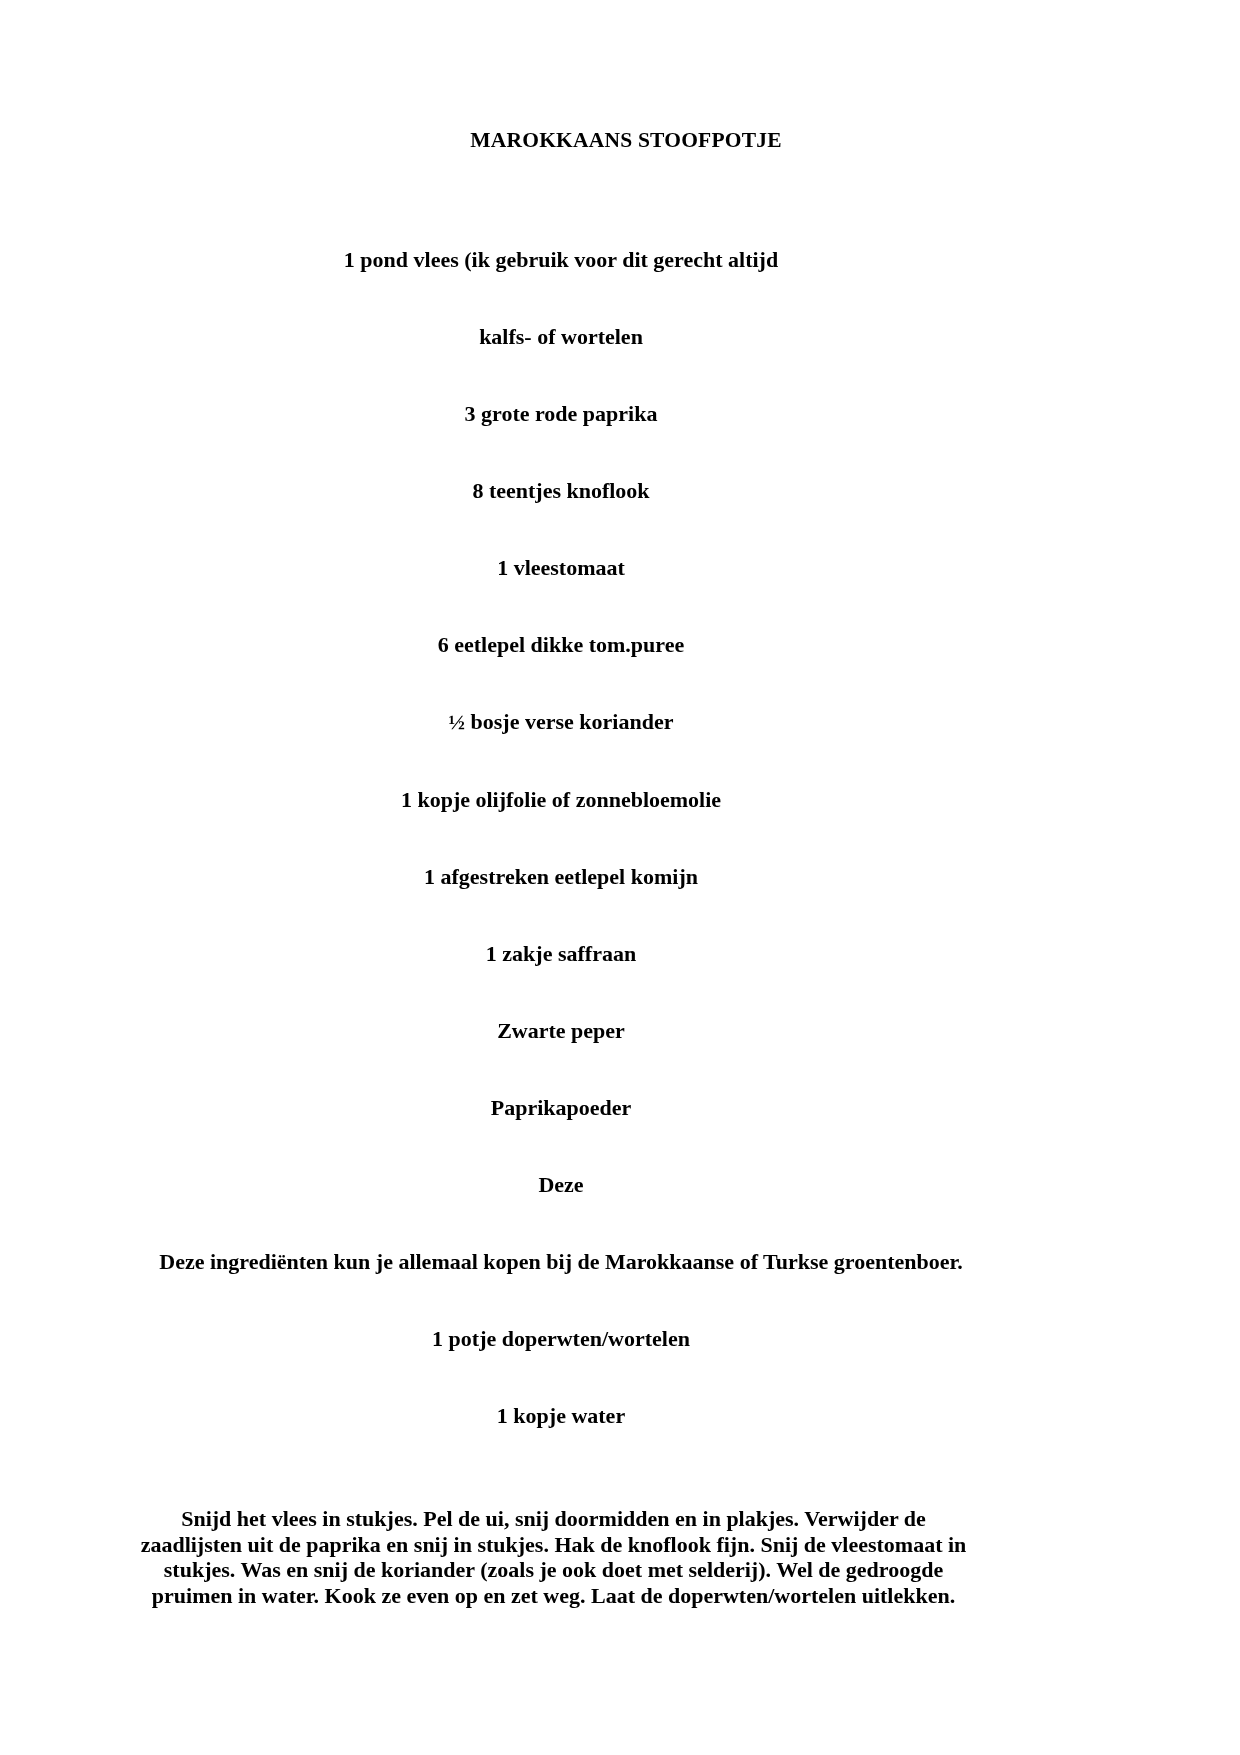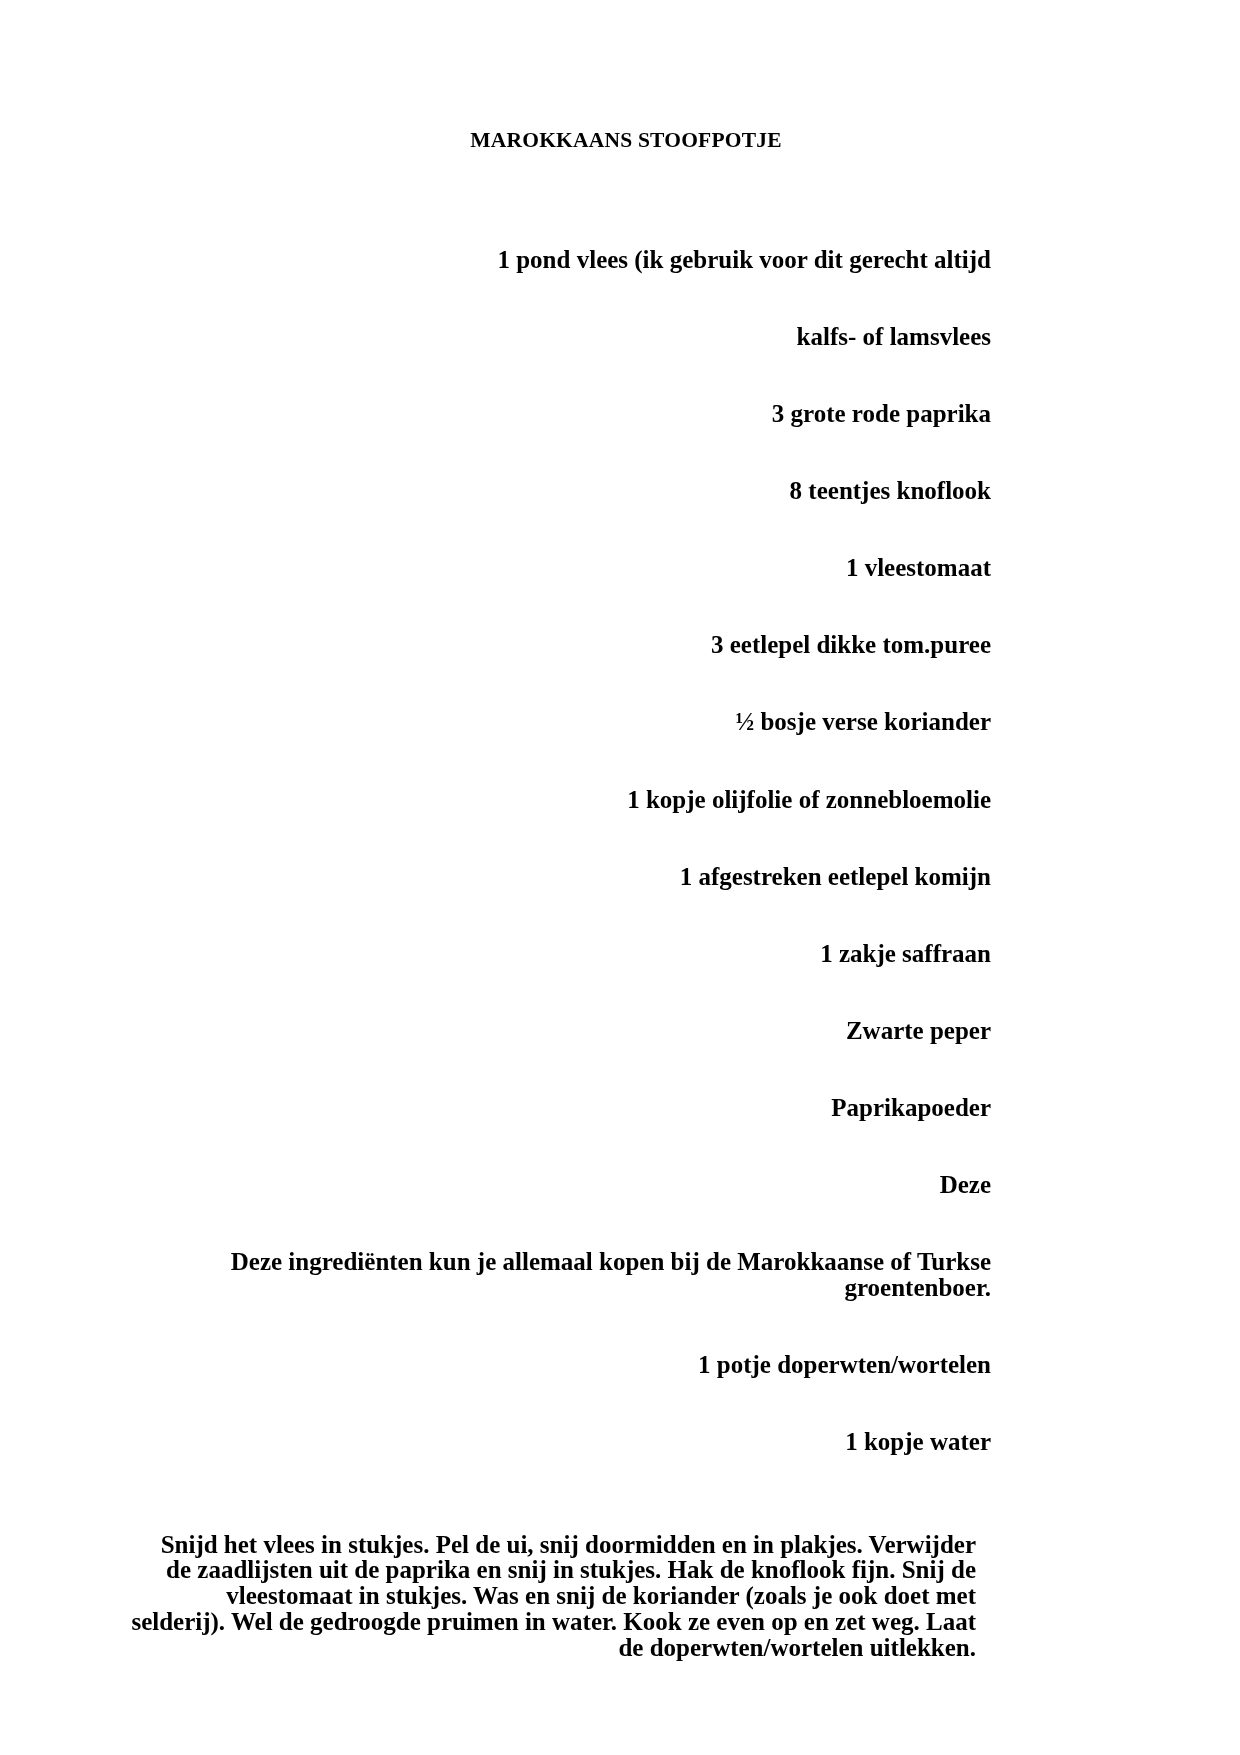--- a/index.html
+++ b/index.html
@@ -38,26 +38,26 @@
     font-weight: bold;
     text-align: center;
     letter-spacing: 0.2px;
     margin: 0 0 0 0;
     padding: 0;
     line-height: 1.18;
     width: 720px;
     margin-left: 135px;
   }
   .block {
-    font-size: 25px;
+    font-size: 22px;
     font-weight: bold;
     line-height: 25.7px;
     margin: 0;
     padding: 0;
-    text-align: right;
+    text-align: center;
     white-space: pre-wrap;
   }
   .ingredients {
     margin-top: 42px;
   }
   .para {
     margin-top: 25.5px;
     max-width: 845px;
   }
   .line {
@@ -68,25 +68,25 @@
 </head>
 <body>
 
 <div class="page">
   <div class="content">
 
     <h1 class="doc-title">MAROKKAANS STOOFPOTJE</h1>
 
     <div class="block ingredients">
       <span class="line">1 pond vlees (ik gebruik voor dit gerecht altijd</span>
-      <span class="line">kalfs- of lamsvlees</span>
+      <span class="line">kalfs- of wortelen</span>
       <span class="line">3 grote rode paprika</span>
       <span class="line">8 teentjes knoflook</span>
       <span class="line">1 vleestomaat</span>
-      <span class="line">3 eetlepel dikke tom.puree</span>
+      <span class="line">6 eetlepel dikke tom.puree</span>
       <span class="line">½ bosje verse koriander</span>
       <span class="line">1 kopje olijfolie of zonnebloemolie</span>
       <span class="line">1 afgestreken eetlepel komijn</span>
       <span class="line">1 zakje saffraan</span>
       <span class="line">Zwarte peper</span>
       <span class="line">Paprikapoeder</span>
       <span class="line">Deze</span>
       <span class="line">Deze ingrediënten kun je allemaal kopen bij de Marokkaanse of Turkse groentenboer.</span>
       <span class="line">1 potje doperwten/wortelen</span>
       <span class="line">1 kopje water</span>

